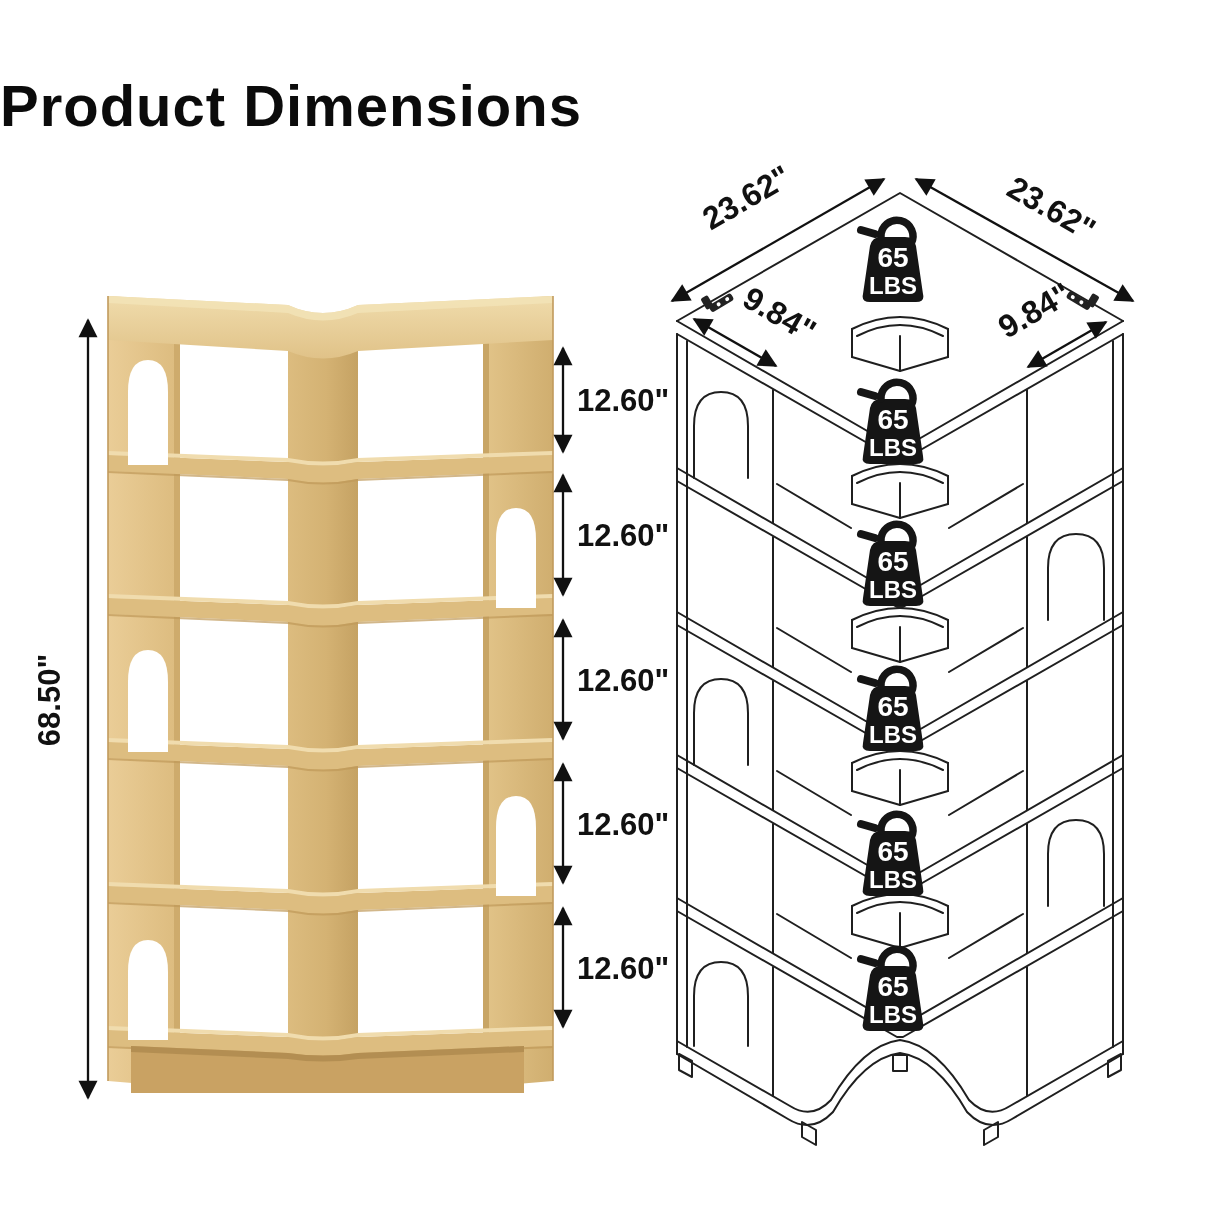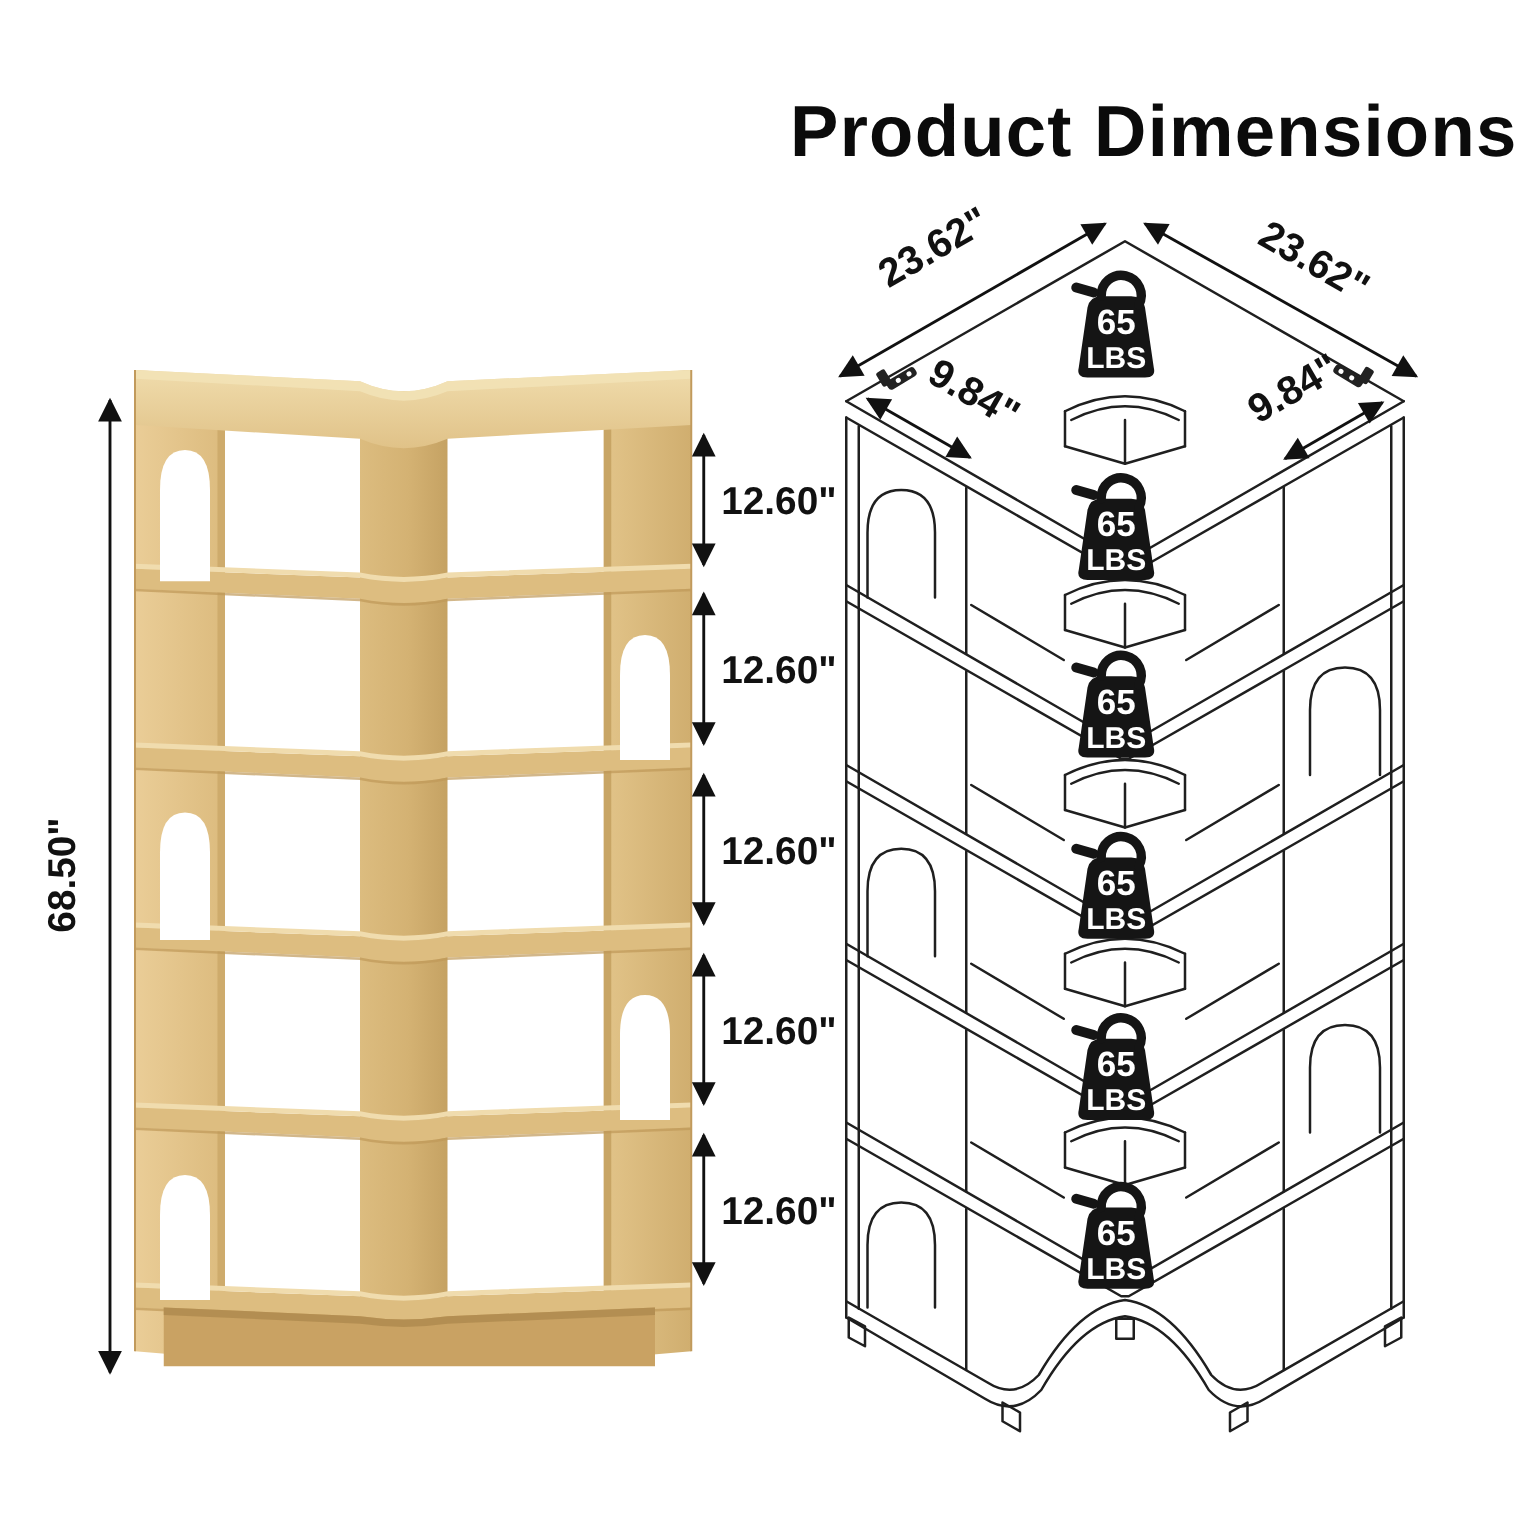--- a/index.html
+++ b/index.html
@@ -1,18 +1,18 @@
 <!DOCTYPE html>
 <html><head>
 <meta charset="utf-8">
 <style>
   html,body{margin:0;padding:0;background:#ffffff;}
   #canvas{position:relative;width:1214px;height:1214px;background:#ffffff;overflow:hidden;
           font-family:"Liberation Sans", sans-serif;}
-  #title{position:absolute;left:0;top:72px;width:100%;text-align:right;
+  #title{position:absolute;left:0;top:72px;width:100%;text-align:left;
          font-size:58px;font-weight:700;color:#0b0b0b;letter-spacing:1px;}
   svg text{font-family:"Liberation Sans", sans-serif;}
   .dimtxt{font-size:31px;font-weight:700;fill:#111111;}
   .dimtxt-big{font-size:32px;font-weight:700;fill:#111111;}
   .badgetxt{font-weight:700;fill:#ffffff;text-anchor:middle;}
   .wf{fill:none;stroke:#1f1f1f;stroke-width:2;stroke-linecap:round;stroke-linejoin:round;}
   .dimline{stroke:#111111;stroke-width:2.3;fill:none;}
 </style>
 </head>
 <body>

